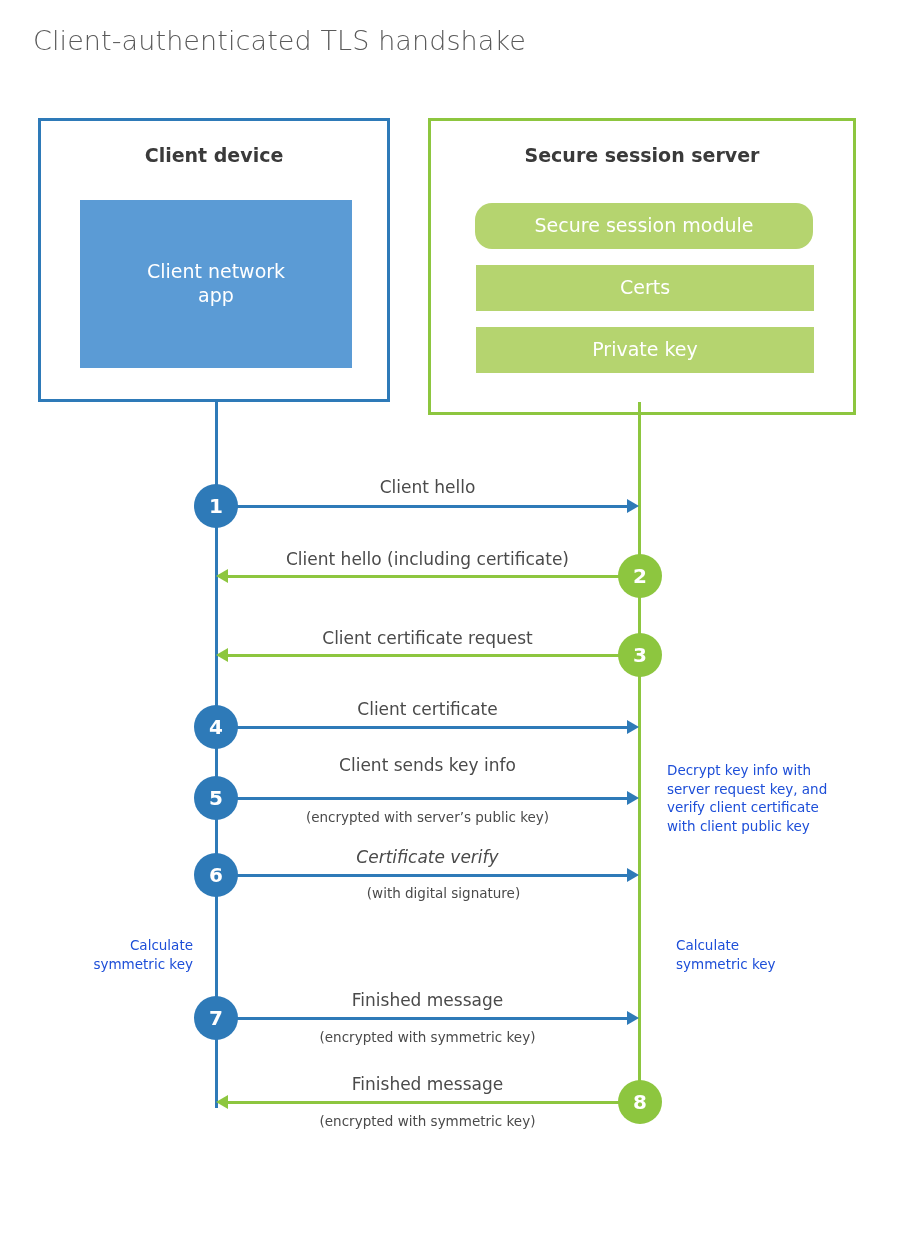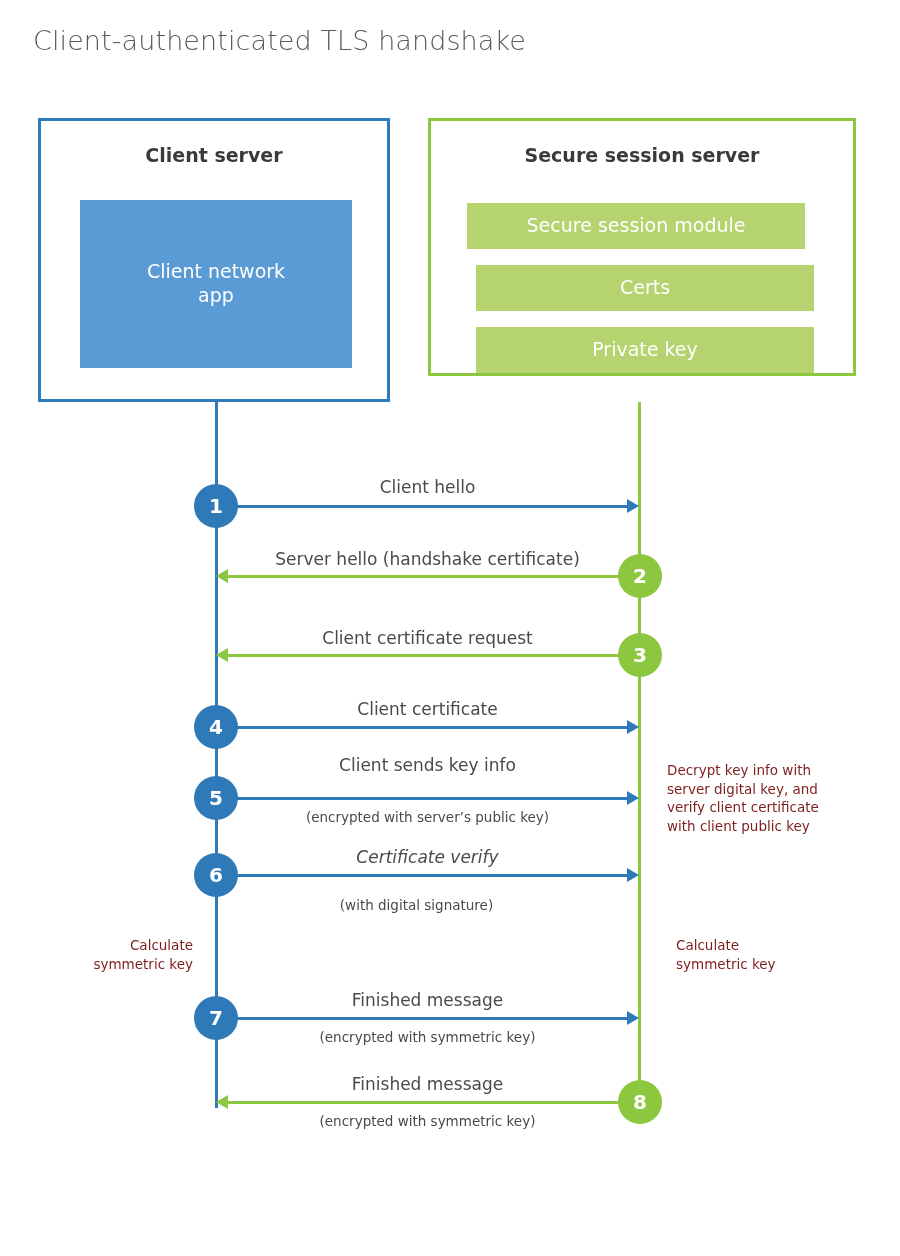--- a/index.html
+++ b/index.html
@@ -123,65 +123,65 @@
   .msg-sublabel {
     position: absolute;
     text-align: center;
     font-size: 13.5px;
     color: #4a4a4a;
     white-space: nowrap;
   }
   .side-note {
     position: absolute;
     font-size: 13.5px;
-    color: #7f1d1d;
+    color: #1d4ed8;
     line-height: 1.38;
   }
   .side-note.right-align { text-align: right; }
   .side-note.left-align  { text-align: left; }
 </style>
 </head>
 <body>
 
 <div id="diagram-root">
 
   <div class="page-title">Client-authenticated TLS handshake</div>
 
   <div class="entity-box client" style="left:38px; top:118px; width:352px; height:284px;">
-    <div class="entity-title" style="top:23px;">Client server</div>
+    <div class="entity-title" style="top:23px;">Client device</div>
     <div class="inner-block blue" style="left:39px; top:79px; width:272px; height:168px; flex-direction:column;">
       <span>Client network</span>
       <span>app</span>
     </div>
   </div>
 
-  <div class="entity-box server" style="left:428px; top:118px; width:428px; height:258px;">
+  <div class="entity-box server" style="left:428px; top:118px; width:428px; height:297px;">
     <div class="entity-title" style="top:23px;">Secure session server</div>
-    <div class="inner-block green" style="left:36px; top:82px; width:338px; height:46px;">
+    <div class="inner-block green" style="left:44px; top:82px; width:338px; height:46px;border-radius:17px;">
       <span>Secure session module</span>
     </div>
     <div class="inner-block green" style="left:45px; top:144px; width:338px; height:46px;text-align:center;">
       <span>Certs</span>
     </div>
     <div class="inner-block green" style="left:45px; top:206px; width:338px; height:46px;">
       <span>Private key</span>
     </div>
   </div>
 
   <div class="lifeline blue" style="left:215px; top:402px; height:706px;"></div>
   <div class="lifeline green" style="left:638px; top:402px; height:704px;"></div>
 
   <div class="msg-label" style="left:217px; top:477px; width:421px;">Client hello</div>
   <div class="msg-line blue" style="left:217px; top:505px; width:412px;"></div>
   <div class="arrowhead right blue" style="left:627px; top:499px;"></div>
   <div class="step-circle blue" style="left:194px; top:484px;">
     <span>1</span>
   </div>
 
-  <div class="msg-label" style="left:217px; top:549px; width:421px;">Server hello (handshake certificate)</div>
+  <div class="msg-label" style="left:217px; top:549px; width:421px;">Client hello (including certificate)</div>
   <div class="msg-line green" style="left:226px; top:575px; width:413px;"></div>
   <div class="arrowhead left green" style="left:216px; top:569px;"></div>
   <div class="step-circle green" style="left:618px; top:554px;">
     <span>2</span>
   </div>
 
   <div class="msg-label" style="left:217px; top:628px; width:421px;">Client certificate request</div>
   <div class="msg-line green" style="left:226px; top:654px; width:413px;"></div>
   <div class="arrowhead left green" style="left:216px; top:648px;"></div>
   <div class="step-circle green" style="left:618px; top:633px;">
@@ -199,28 +199,28 @@
   <div class="msg-line blue" style="left:217px; top:797px; width:412px;"></div>
   <div class="arrowhead right blue" style="left:627px; top:791px;"></div>
   <div class="msg-sublabel" style="left:217px; top:809px; width:421px;">(encrypted with server’s public key)</div>
   <div class="step-circle blue" style="left:194px; top:776px;">
     <span>5</span>
   </div>
 
   <div class="msg-label" style="left:217px; top:847px; width:421px;font-style:italic;">Certificate verify</div>
   <div class="msg-line blue" style="left:217px; top:874px; width:412px;"></div>
   <div class="arrowhead right blue" style="left:627px; top:868px;"></div>
-  <div class="msg-sublabel" style="left:206px; top:885px; width:421px;margin-top:12px;">(with digital signature)</div>
+  <div class="msg-sublabel" style="left:233px; top:885px; width:421px;">(with digital signature)</div>
   <div class="step-circle blue" style="left:194px; top:853px;">
     <span>6</span>
   </div>
 
   <div class="side-note left-align" style="left:667px; top:761px; width:175px;">
     <div>Decrypt key info with</div>
-    <div>server digital key, and</div>
+    <div>server request key, and</div>
     <div>verify client certificate</div>
     <div>with client public key</div>
   </div>
 
   <div class="side-note right-align" style="left:35px; top:936px; width:158px;">
     <div>Calculate</div>
     <div>symmetric key</div>
   </div>
 
   <div class="side-note left-align" style="left:676px; top:936px; width:170px;">

